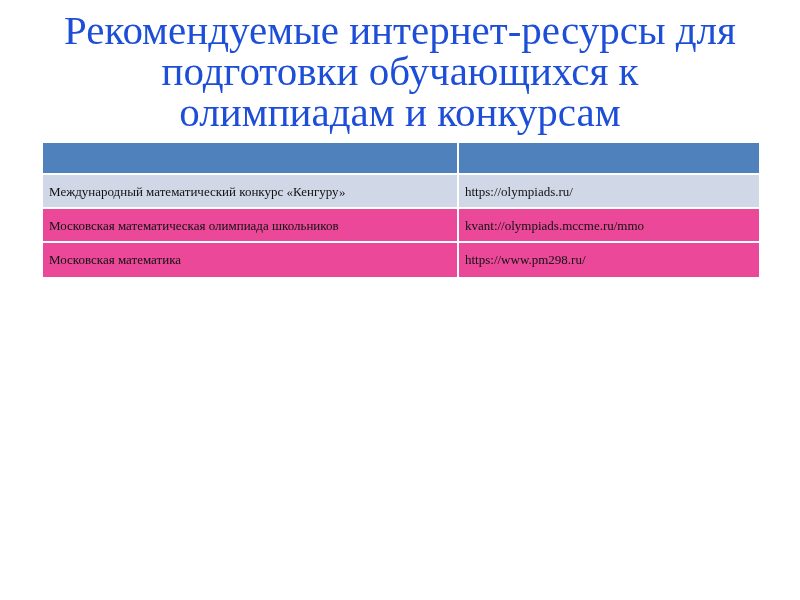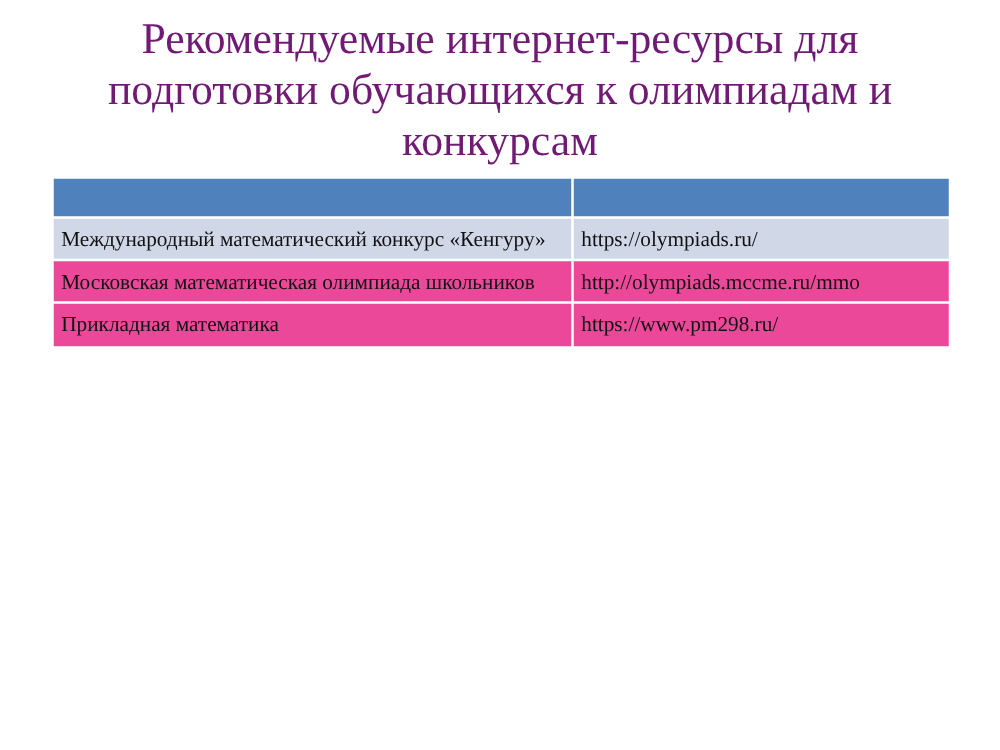--- a/index.html
+++ b/index.html
@@ -14,23 +14,23 @@
       overflow: hidden;
       font-family: "Liberation Serif", "DejaVu Serif", serif;
       color: #111111;
     }
     .slide-title {
       position: absolute;
       left: 60px;
       top: 10px;
       width: 680px;
       text-align: center;
-      font-size: 35px;
+      font-size: 41px;
       line-height: 41px;
-      color: #701a75;
+      color: #1d4ed8;
       margin: 0;
       font-weight: normal;
     }
     .res-table {
       position: absolute;
       left: 41px;
       top: 141px;
       width: 718px;
       border-collapse: collapse;
       table-layout: fixed;
@@ -38,21 +38,21 @@
     .res-table col.c1 { width: 416px; }
     .res-table col.c2 { width: 302px; }
     .res-table th {
       background: #4f81bd;
       height: 30px;
       padding: 0;
       border: 2px solid #ffffff;
     }
     .res-table td {
       vertical-align: top;
-      font-size: 17px;
+      font-size: 13px;
       line-height: 24px;
       padding: 5px 6px 3px 6px;
       border: 2px solid #ffffff;
       color: #111111;
       word-break: break-all;
     }
     .res-table td.name { word-break: normal; }
     .res-table tr.odd td { background: #d0d8e8; }
     .res-table tr.even td { background: #ec4899; }
     .res-table tr.single td { height: 26px; }
@@ -73,20 +73,20 @@
       <th></th>
     </tr>
   </thead>
   <tbody>
     <tr class="odd">
       <td class="name">Международный математический конкурс «Кенгуру»</td>
       <td>https://olympiads.ru/</td>
     </tr>
     <tr class="even">
       <td class="name">Московская математическая олимпиада школьников</td>
-      <td>http://olympiads.mccme.ru/mmo</td>
+      <td>kvant://olympiads.mccme.ru/mmo</td>
     </tr>
     <tr class="even single">
-      <td class="name">Прикладная математика</td>
+      <td class="name">Московская математика</td>
       <td>https://www.pm298.ru/</td>
     </tr>
   </tbody>
 </table>
 
 </body></html>

